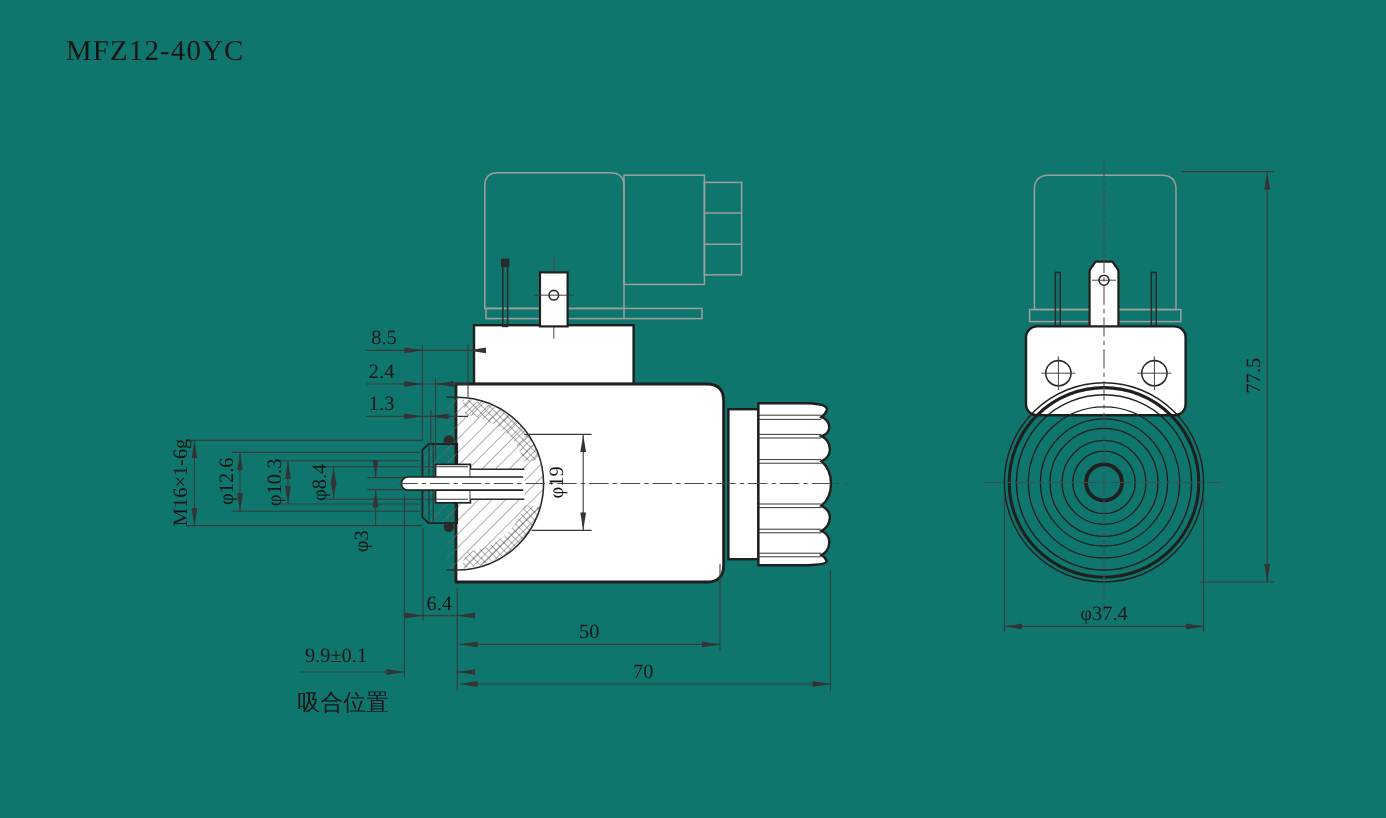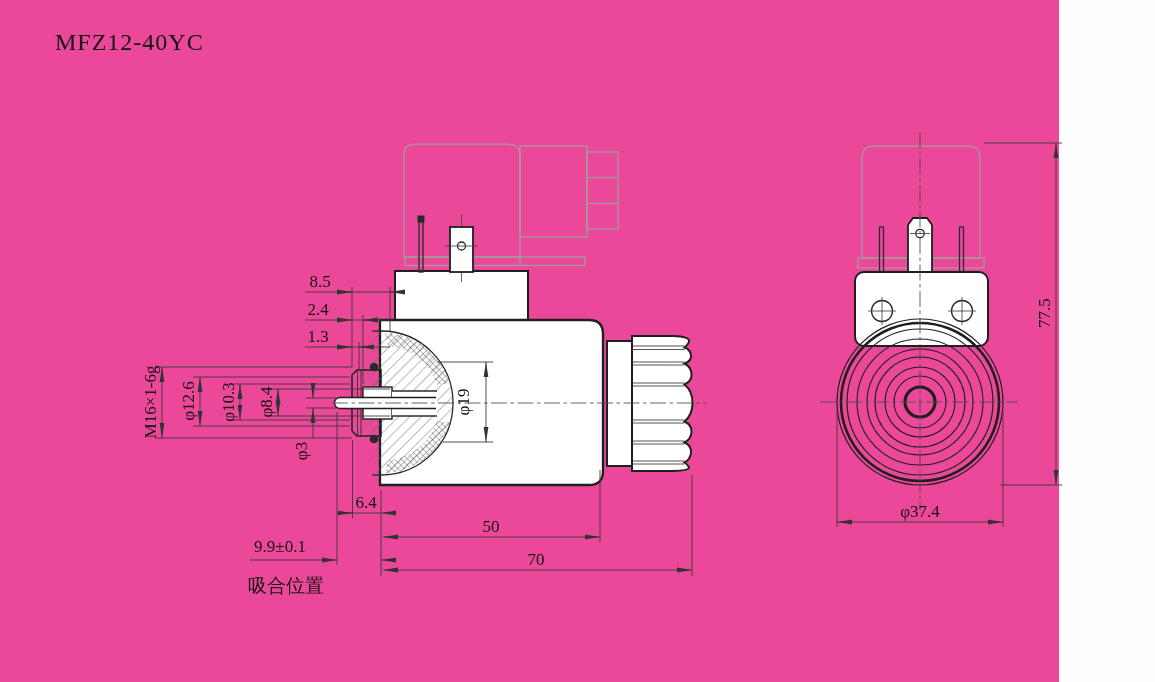--- a/index.html
+++ b/index.html
@@ -1,16 +1,16 @@
 <!DOCTYPE html>
 <html><head>
 <meta charset="utf-8">
 <style>
   html,body { margin:0; padding:0; background:#fdfdfd; }
-  .stage { width:1059px; height:682px; background:#ec4899; position:relative; }
+  .stage { width:1155px; height:682px; background:#0f766e; position:relative; }
   svg { display:block; }
   .olw  { fill:#ffffff; stroke:#1f1f1f; stroke-width:2; }
   .olw2 { fill:#ffffff; stroke:#1f1f1f; stroke-width:2.3; }
   .th   { fill:none; stroke:#2a2a2a; stroke-width:1.3; }
   .thn  { fill:none; stroke:#2a2a2a; stroke-width:0.8; }
   .dim  { fill:none; stroke:#3a3a3a; stroke-width:0.9; }
   .gray { fill:none; stroke:#9e9e9e; stroke-width:1.25; }
   .cl   { fill:none; stroke:#4a4a4a; stroke-width:0.85; stroke-dasharray:16 3.5 3.5 3.5; }
   .cross{ fill:none; stroke:#3a3a3a; stroke-width:0.8; }
   .dtxt { font-family:"Liberation Serif","DejaVu Serif",serif; font-size:17px; fill:#141414; text-anchor:middle; }

